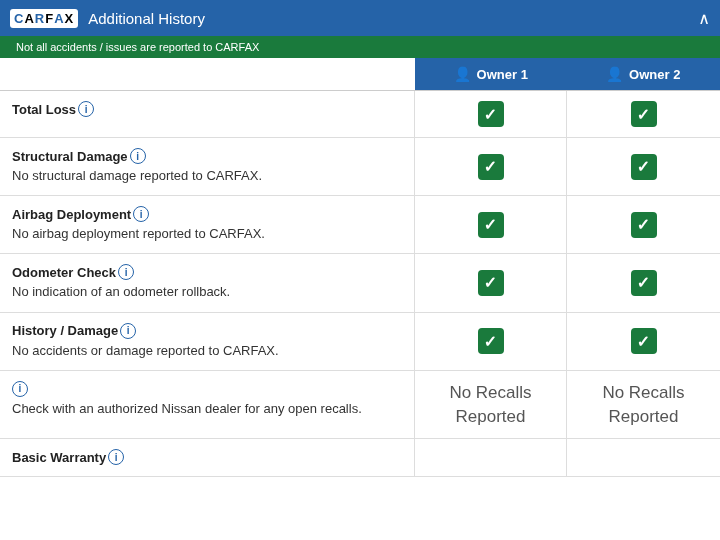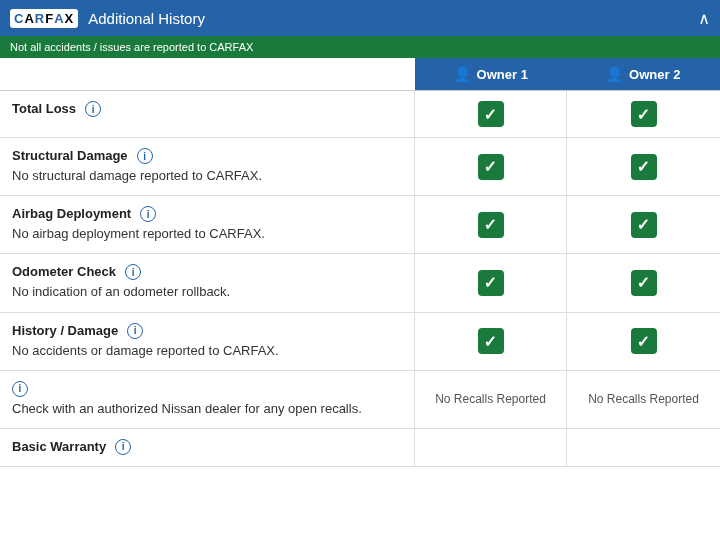--- a/index.html
+++ b/index.html
@@ -47,21 +47,21 @@
 
     .header-chevron {
       color: #fff;
       font-size: 16px;
     }
 
     .sub-header {
       background: #1a7a3c;
       color: #fff;
       font-size: 11px;
-      padding: 3px 10px;
+      padding: 3px 16px;
       height: 22px;
       display: flex;
       align-items: center;
     }
 
     .table-wrapper {
       display: flex;
       flex-direction: column;
     }
 
@@ -101,21 +101,22 @@
     .row-label {
       padding: 10px 12px;
       border-right: 1px solid #ddd;
     }
 
     .row-title {
       font-weight: bold;
       font-size: 13px;
       color: #222;
       display: flex;
-      gap: 9px;
+      align-items: center;
+      gap: 2px;
       margin-bottom: 3px;
     }
 
     .row-desc {
       font-size: 13px;
       color: #333;
       line-height: 1.4;
     }
 
     .info-icon {
@@ -152,21 +153,21 @@
       border-radius: 4px;
       display: flex;
       align-items: center;
       justify-content: center;
       color: #fff;
       font-size: 16px;
       font-weight: bold;
     }
 
     .no-recall-text {
-      font-size: 12px;
+      font-size: 17px;
       color: #555;
       text-align: center;
       line-height: 1.4;
     }
 
     .last-row .row-label {
       padding-bottom: 8px;
     }
   </style>
 </head>

